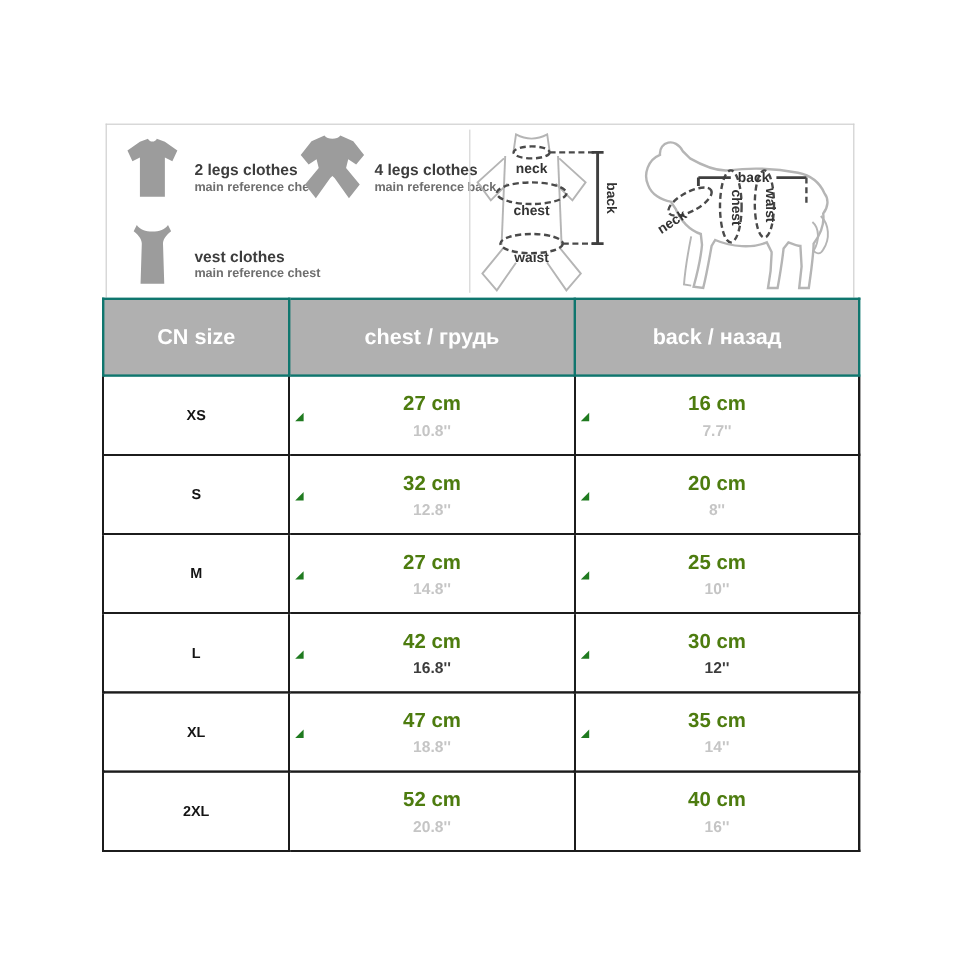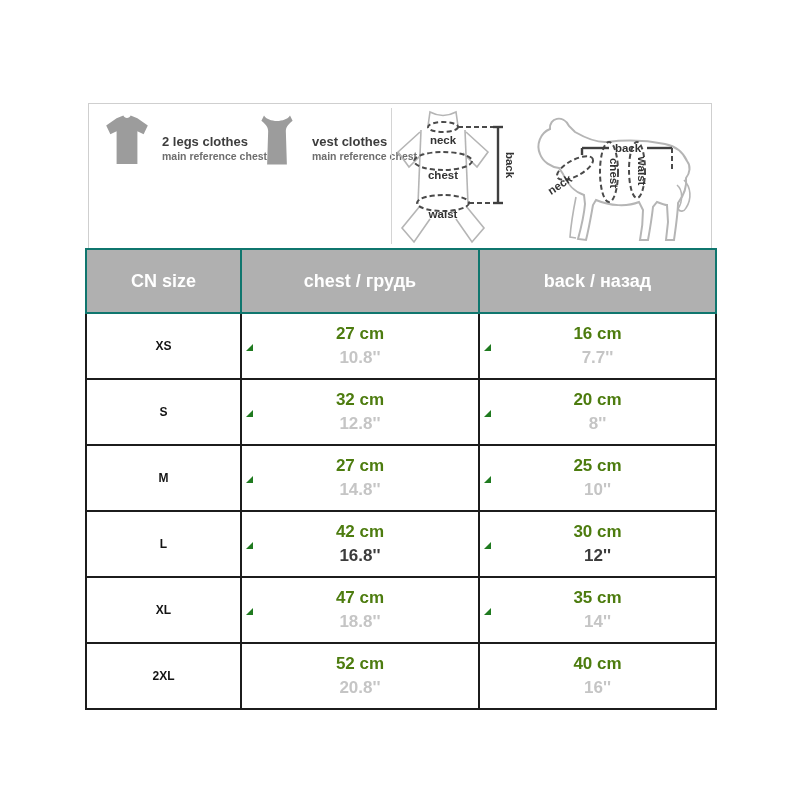--- a/index.html
+++ b/index.html
@@ -27,21 +27,21 @@
   
   table.size-table{position:absolute;left:85px;top:248px;width:630px;
       border-collapse:collapse;table-layout:fixed;}
   .size-table col.c1{width:155px;} .size-table col.c2{width:238px;} .size-table col.c3{width:237px;}
   .size-table th{height:60px;background:#b0b0b0;color:#ffffff;font-size:18px;font-weight:700;
       border:2px solid #0f766e;text-align:center;}
   .size-table td{height:62px;border:2px solid #1c1c1c;text-align:center;vertical-align:middle;
       position:relative;background:#fff;}
   td.size-cell{font-size:12px;font-weight:700;color:#141414;}
   .cm{font-size:17px;font-weight:700;color:#4d7c0f;line-height:1.45;}
-  .in{font-size:17px;font-weight:700;color:#c5c5c5;line-height:1.35;}
+  .in{font-size:13px;font-weight:700;color:#c5c5c5;line-height:1.35;}
   tr.dark-in .in{color:#3c3c3c;}
   .marker{position:absolute;left:3px;top:50%;margin-top:-3px;width:9px;height:9px;}
 </style>
 </head>
 <body>
 
 <div class="canvas">
 
   <div class="panel">
 
@@ -52,20 +52,31 @@
           <svg width="52" height="58" viewBox="0 0 100 100">
             <path class="gray-icon" d="M30,8 L43,3 C45,9 55,9 57,3 L70,8 L90,22 L82,39 L70,33 L70,96 L30,96 L30,33 L18,39 L10,22 Z"></path>
           </svg>
         </span>
         <span class="cat-text">
           <span class="cat-label">2 legs clothes</span>
           <span class="cat-note">main reference chest</span>
         </span>
       </div>
 
+      <div class="cat">
+        <span class="icon-box">
+          <svg width="60" height="64" viewBox="0 0 100 100">
+            <path class="gray-icon" d="M39,5 C43,11 57,11 61,5 L79,13 L94,32 L83,45 L72,38 L69,50 L88,73 L73,92 L53,64 L50,61 L47,64 L27,92 L12,73 L31,50 L28,38 L17,45 L6,32 L21,13 Z"></path>
+          </svg>
+        </span>
+        <span class="cat-text">
+          <span class="cat-label">4 legs clothes</span>
+          <span class="cat-note">main reference back</span>
+        </span>
+      </div>
 
       <div class="cat">
         <span class="icon-box">
           <svg width="52" height="60" viewBox="0 0 100 100">
             <path class="gray-icon" d="M25,3 C33,17 67,17 75,3 L80,13 C70,21 67,27 67,33 L69,97 L31,97 L33,33 C33,27 30,21 20,13 Z"></path>
           </svg>
         </span>
         <span class="cat-text">
           <span class="cat-label">vest clothes</span>
           <span class="cat-note">main reference chest</span>

